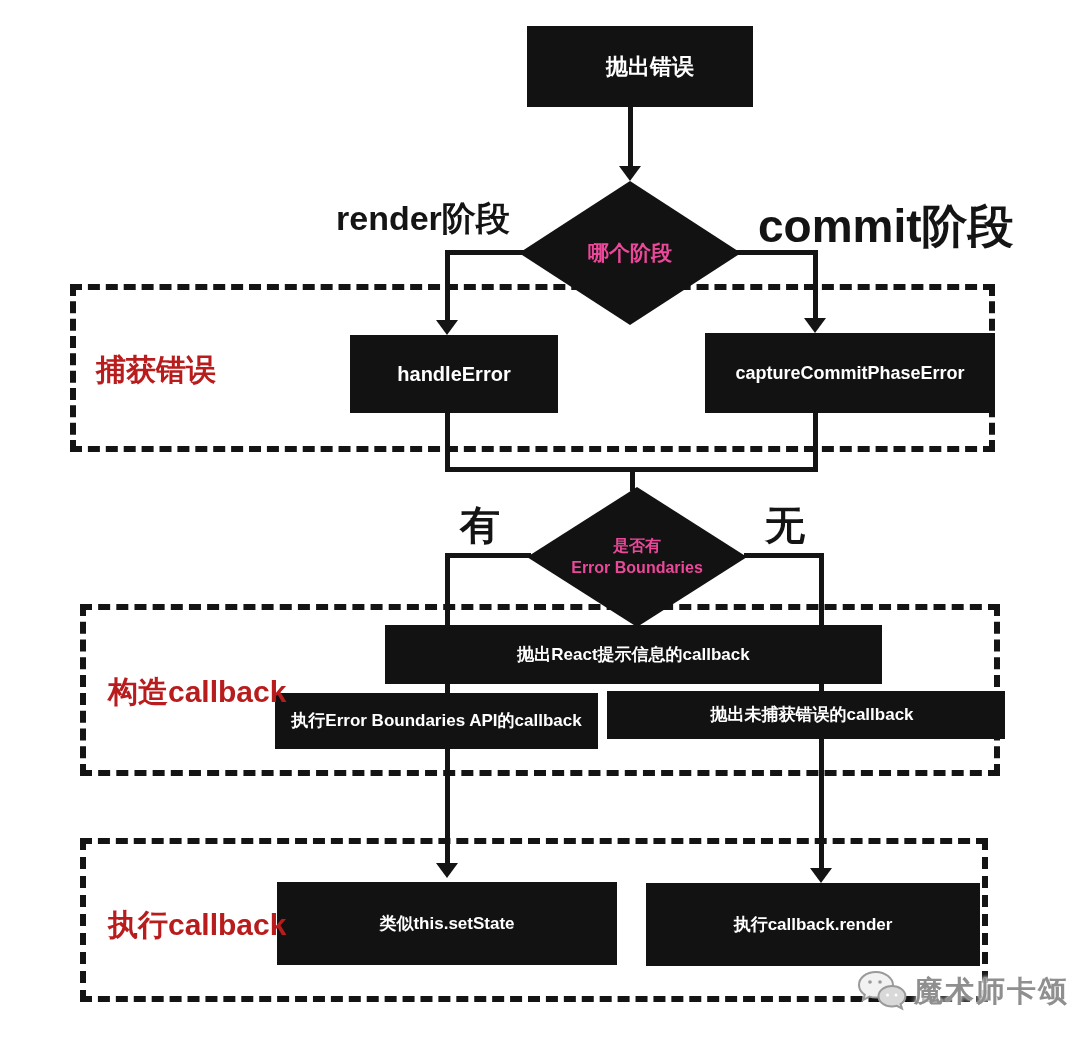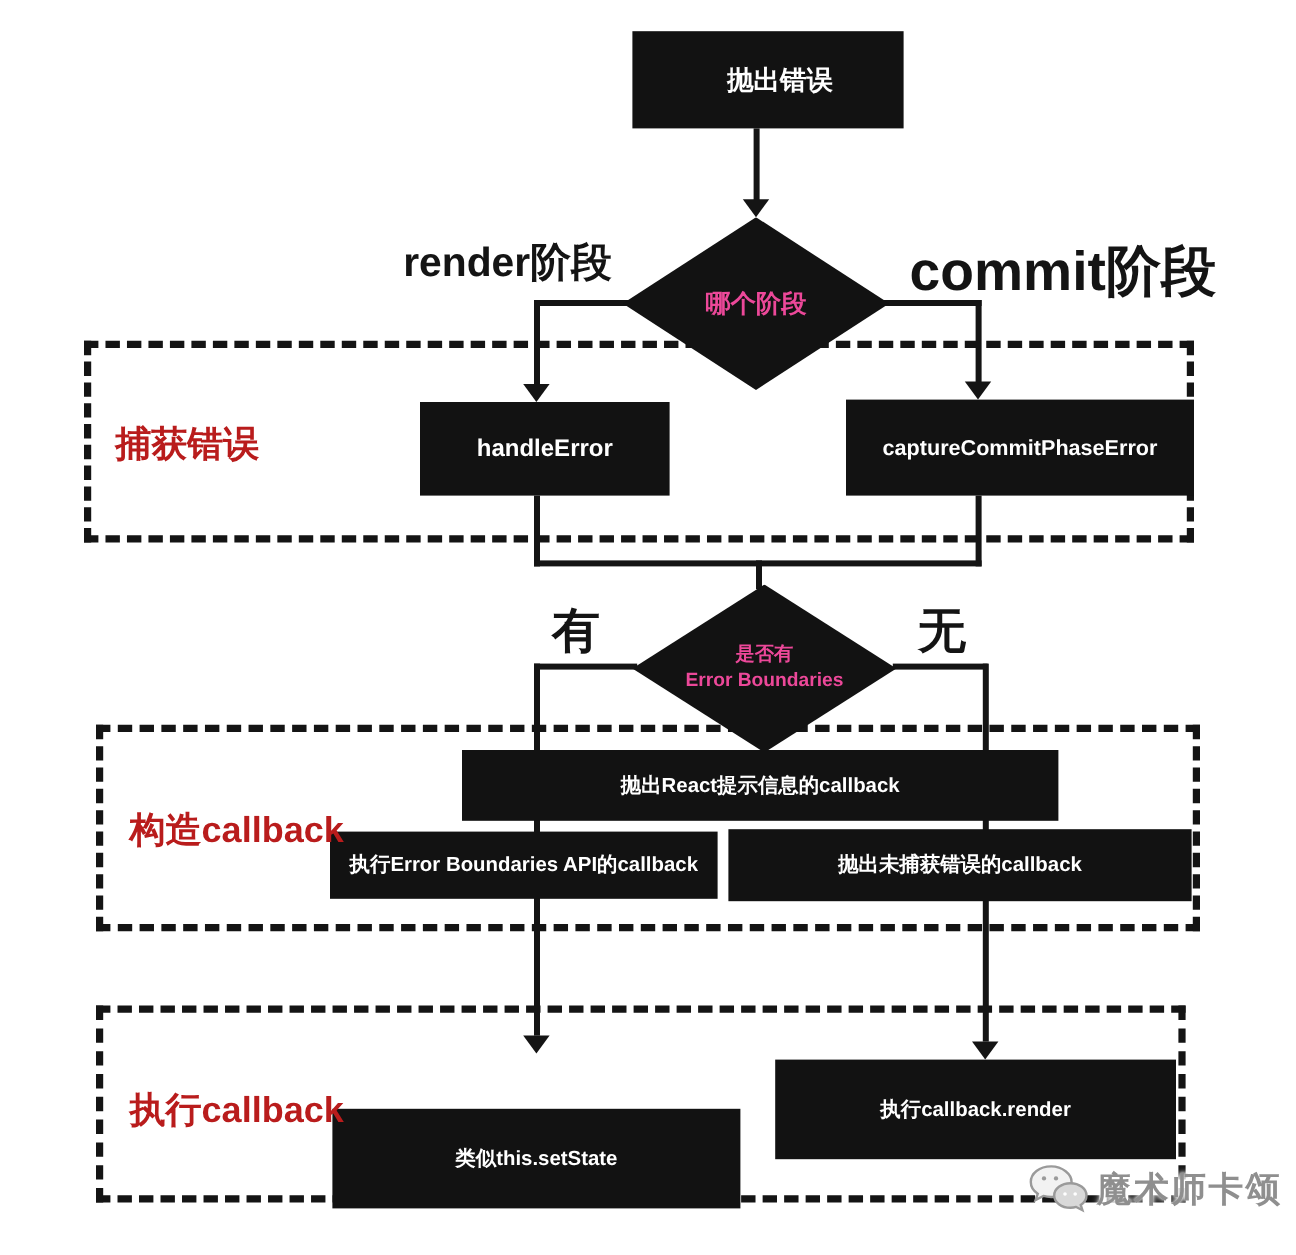--- a/index.html
+++ b/index.html
@@ -82,23 +82,23 @@
   <div class="node" style="left:350px;top:335px;width:208px;height:78px;font-size:20px;">handleError</div>
   <div class="node" style="left:692px;top:333px;width:290px;height:80px;font-size:18px;margin-left:13px;">captureCommitPhaseError</div>
 
   <div class="diamond" style="left:527px;top:487px;width:220px;height:140px;font-size:16px;line-height:1.4;">
     <span>是否有</span>
     <span>Error Boundaries</span>
   </div>
 
   <div class="node" style="left:275px;top:693px;width:323px;height:56px;font-size:17px;">执行Error Boundaries API的callback</div>
   <div class="node" style="left:385px;top:625px;width:497px;height:59px;font-size:17px;">抛出React提示信息的callback</div>
-  <div class="node" style="left:607px;top:691px;width:386px;height:60px;font-size:17px;">抛出未捕获错误的callback</div>
+  <div class="node" style="left:607px;top:691px;width:386px;height:48px;font-size:17px;padding-left:12px;">抛出未捕获错误的callback</div>
 
-  <div class="node" style="left:277px;top:924px;width:340px;height:83px;font-size:17px;">类似this.setState</div>
+  <div class="node" style="left:277px;top:882px;width:340px;height:83px;font-size:17px;">类似this.setState</div>
   <div class="node" style="left:646px;top:883px;width:334px;height:83px;font-size:17px;">执行callback.render</div>
 
   <div class="edge-label" style="left:336px;top:196px;font-size:34px;">render阶段</div>
   <div class="edge-label" style="left:758px;top:196px;font-size:46px;">commit阶段</div>
   <div class="edge-label" style="left:460px;top:498px;font-size:40px;">有</div>
   <div class="edge-label" style="left:765px;top:498px;font-size:40px;">无</div>
 
   <div class="watermark" style="left:856px;top:970px;">
     <span style="display:inline-flex;">
       <svg width="52" height="44" viewBox="0 0 52 44">

